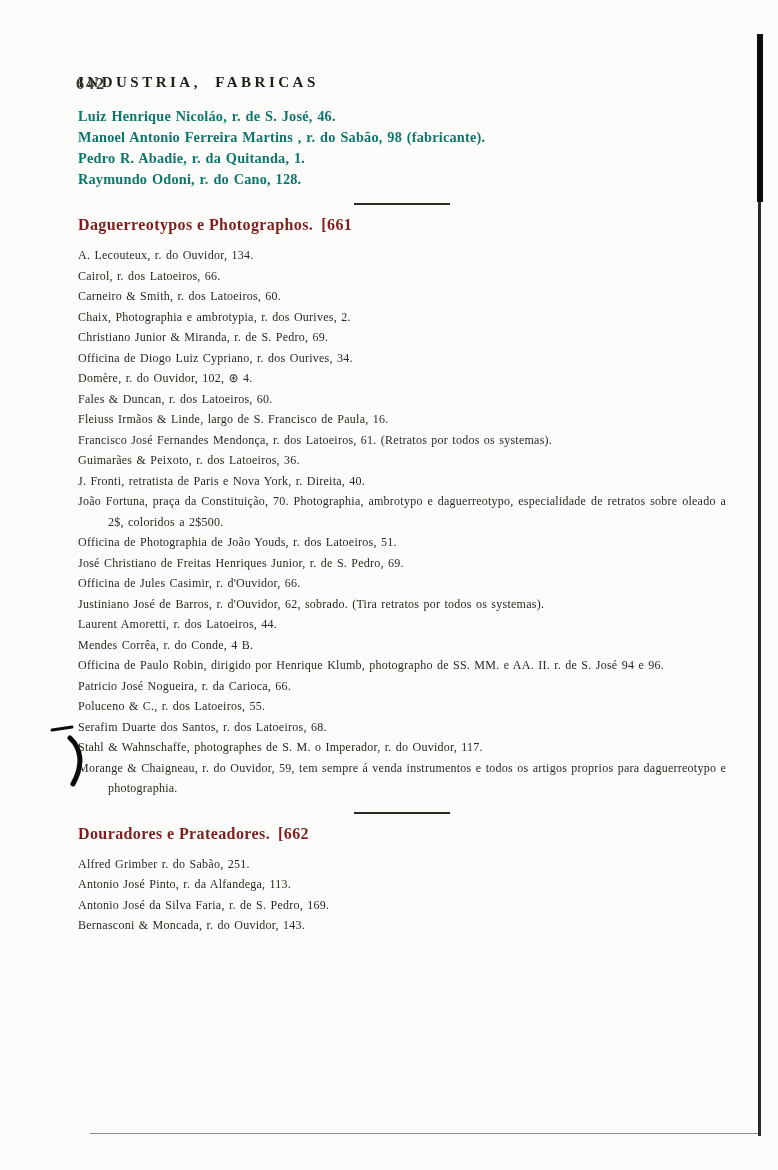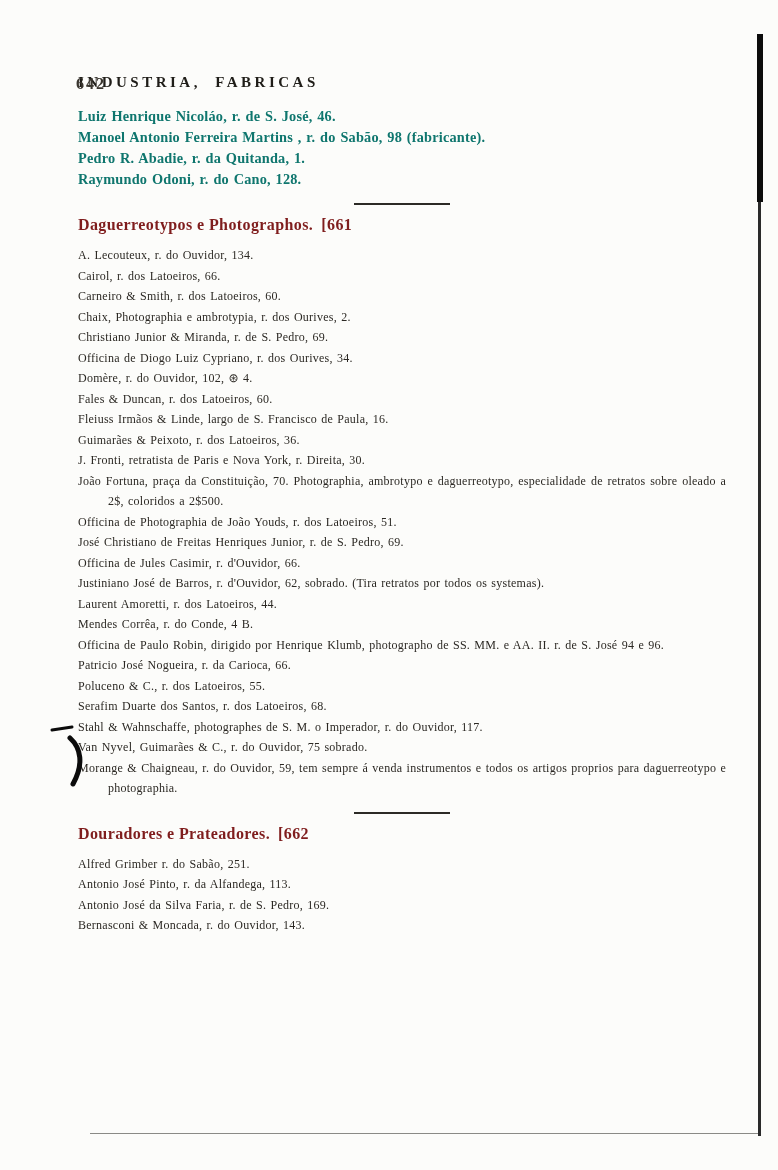--- a/index.html
+++ b/index.html
@@ -66,35 +66,35 @@
       <div class="entries">
           <p class="entry">A. Lecouteux, r. do Ouvidor, 134.</p>
           <p class="entry">Cairol, r. dos Latoeiros, 66.</p>
           <p class="entry">Carneiro &amp; Smith, r. dos Latoeiros, 60.</p>
           <p class="entry">Chaix, Photographia e ambrotypia, r. dos Ourives, 2.</p>
           <p class="entry">Christiano Junior &amp; Miranda, r. de S. Pedro, 69.</p>
           <p class="entry">Officina de Diogo Luiz Cypriano, r. dos Ourives, 34.</p>
           <p class="entry">Domère, r. do Ouvidor, 102, ⊛ 4.</p>
           <p class="entry">Fales &amp; Duncan, r. dos Latoeiros, 60.</p>
           <p class="entry">Fleiuss Irmãos &amp; Linde, largo de S. Francisco de Paula, 16.</p>
+          <p class="entry">Francisco José Fernandes Mendonça, r. dos Latoeiros, 61. (Retratos por todos os systemas).</p>
           <p class="entry">Guimarães &amp; Peixoto, r. dos Latoeiros, 36.</p>
-          <p class="entry">J. Fronti, retratista de Paris e Nova York, r. Direita, 30.</p>
+          <p class="entry">J. Fronti, retratista de Paris e Nova York, r. Direita, 40.</p>
           <p class="entry">João Fortuna, praça da Constituição, 70. Photographia, ambrotypo e daguerreotypo, especialidade de retratos sobre oleado a 2$, coloridos a 2$500.</p>
           <p class="entry">Officina de Photographia de João Youds, r. dos Latoeiros, 51.</p>
           <p class="entry">José Christiano de Freitas Henriques Junior, r. de S. Pedro, 69.</p>
           <p class="entry">Officina de Jules Casimir, r. d'Ouvidor, 66.</p>
           <p class="entry">Justiniano José de Barros, r. d'Ouvidor, 62, sobrado. (Tira retratos por todos os systemas).</p>
           <p class="entry">Laurent Amoretti, r. dos Latoeiros, 44.</p>
           <p class="entry">Mendes Corrêa, r. do Conde, 4 B.</p>
           <p class="entry">Officina de Paulo Robin, dirigido por Henrique Klumb, photographo de SS. MM. e AA. II. r. de S. José 94 e 96.</p>
           <p class="entry">Patricio José Nogueira, r. da Carioca, 66.</p>
           <p class="entry">Poluceno &amp; C., r. dos Latoeiros, 55.</p>
           <p class="entry">Serafim Duarte dos Santos, r. dos Latoeiros, 68.</p>
           <p class="entry">Stahl &amp; Wahnschaffe, photographes de S. M. o Imperador, r. do Ouvidor, 117.</p>
-          <p class="entry">Van Nyvel, Guimarães &amp; C., r. do Ouvidor, 75 sobrado.</p>
           <p class="entry">Morange &amp; Chaigneau, r. do Ouvidor, 59, tem sempre á venda instrumentos e todos os artigos proprios para daguerreotypo e photographia.</p>
         </div>
     </section>
 
     <section>
       <div class="rule"></div>
       <h2 class="section-heading"><span class="heading-text">Douradores e Prateadores.</span><span class="heading-ref">[662</span></h2>
       <div class="entries">
           <p class="entry">Alfred Grimber r. do Sabão, 251.</p>
           <p class="entry">Antonio José Pinto, r. da Alfandega, 113.</p>

